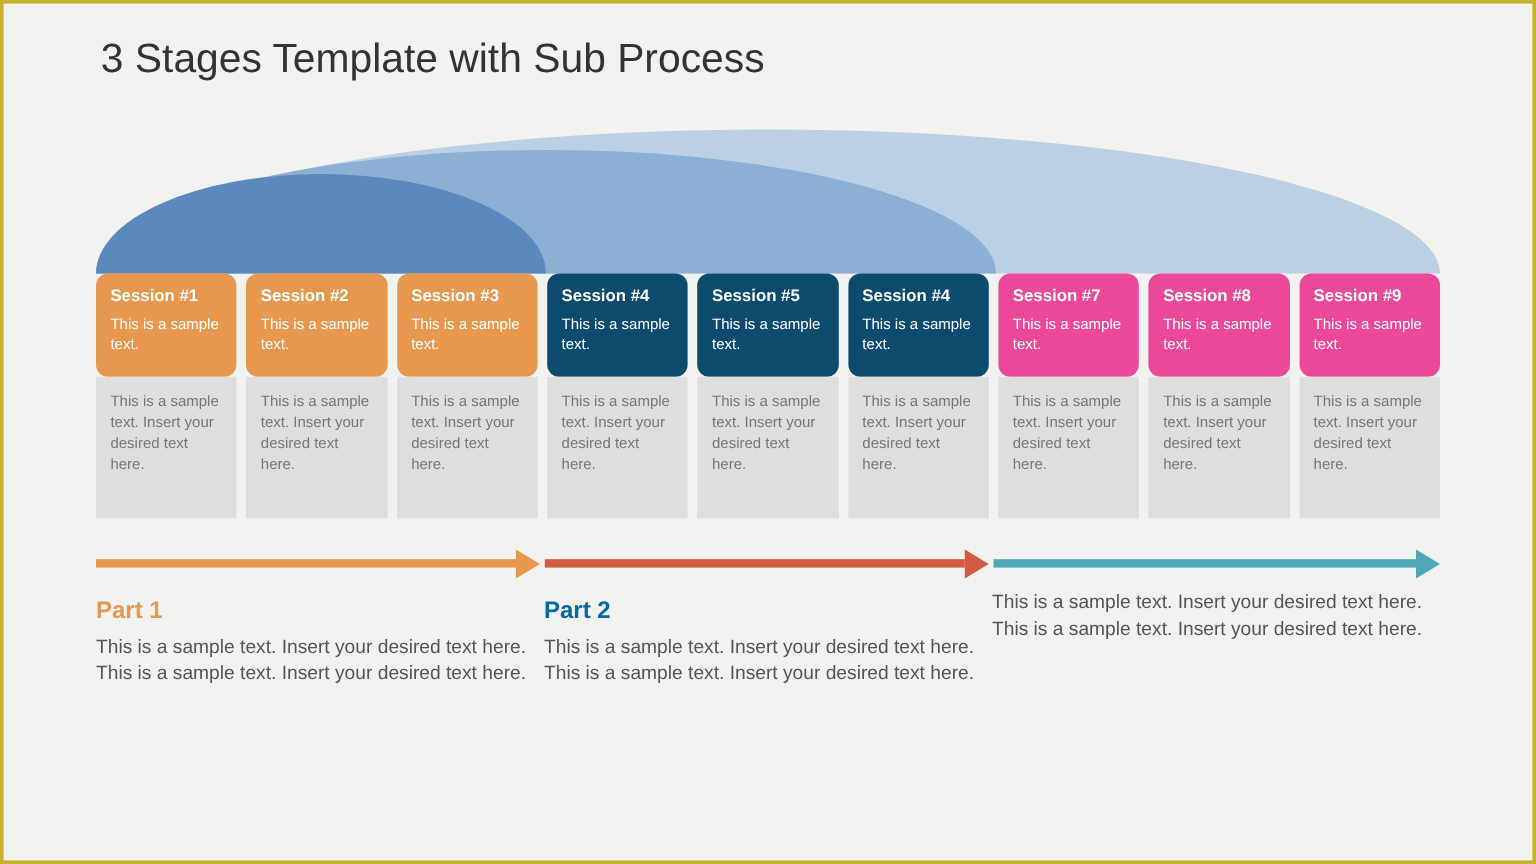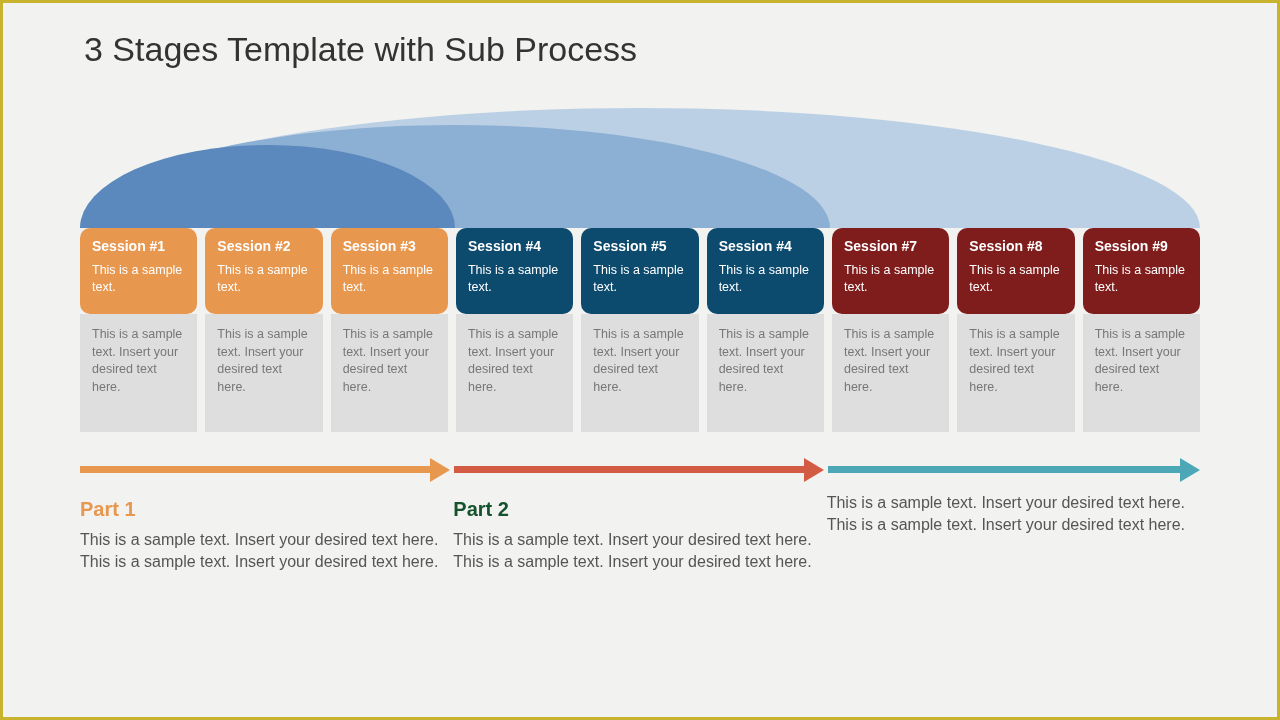--- a/index.html
+++ b/index.html
@@ -12,35 +12,35 @@
   .arc1{left:80px;top:145px;width:375px;height:83px;background:#5b88bd;}
   
   .sessions{position:absolute;left:80px;top:228px;width:1120px;display:flex;gap:8px;}
   .sess{flex:1;display:flex;flex-direction:column;}
   .sess-top{padding:10px 12px 14px;height:86px;box-sizing:border-box;border-radius:10px;}
   .sess-title{color:#fff;font-weight:bold;font-size:14px;margin-bottom:8px;}
   .sess-sub{color:#fff;font-size:12.5px;line-height:1.35;}
   .sess-bottom{background:#dedede;padding:12px 12px;height:118px;box-sizing:border-box;color:#777;font-size:12.5px;line-height:1.4;}
   .c-orange{background:#e8974f;}
   .c-red{background:#0c4a6e;}
-  .c-teal{background:#7f1d1d;}
+  .c-teal{background:#ec4899;}
   
   .arrows{position:absolute;left:80px;top:460px;width:1120px;height:24px;}
   .arrow{position:absolute;top:6px;height:7px;}
   .arrow .shaft{position:absolute;left:0;right:20px;top:0;bottom:0;}
   .arrow .head{position:absolute;right:0;top:-8px;width:0;height:0;border-top:12px solid transparent;border-bottom:12px solid transparent;}
   .a-orange .shaft{background:#e8974f;} .a-orange .head{border-left:20px solid #e8974f;}
   .a-red    .shaft{background:#d45b43;} .a-red    .head{border-left:20px solid #d45b43;}
   .a-teal   .shaft{background:#4ca8b6;} .a-teal   .head{border-left:20px solid #4ca8b6;}
   
   .parts{position:absolute;left:80px;top:492px;width:1120px;display:flex;}
   .part{flex:1;}
   .part-title{font-size:20px;font-weight:bold;margin:6px 0 8px;}
   .part-body{font-size:16px;color:#555;line-height:1.4;}
-  .pt-orange{color:#e8974f;} .pt-red{color:#14532d;} .pt-teal{color:#4ca8b6;}
+  .pt-orange{color:#e8974f;} .pt-red{color:#0369a1;} .pt-teal{color:#4ca8b6;}
 </style>
 </head>
 <body>
 <div class="frame"></div>
 
 <div class="title">3 Stages Template with Sub Process</div>
 
 <div class="arc arc3"></div>
 <div class="arc arc2"></div>
 <div class="arc arc1"></div>

